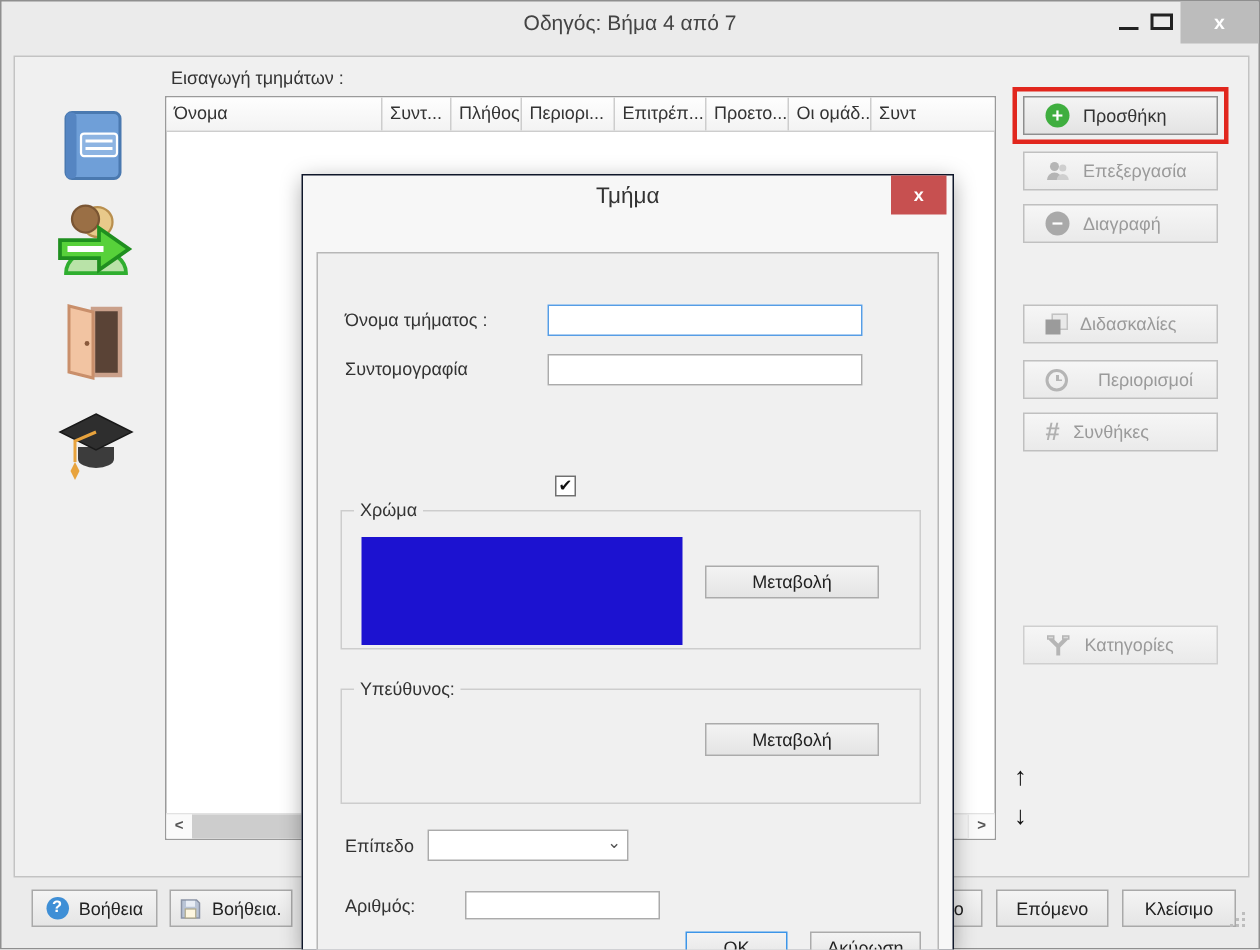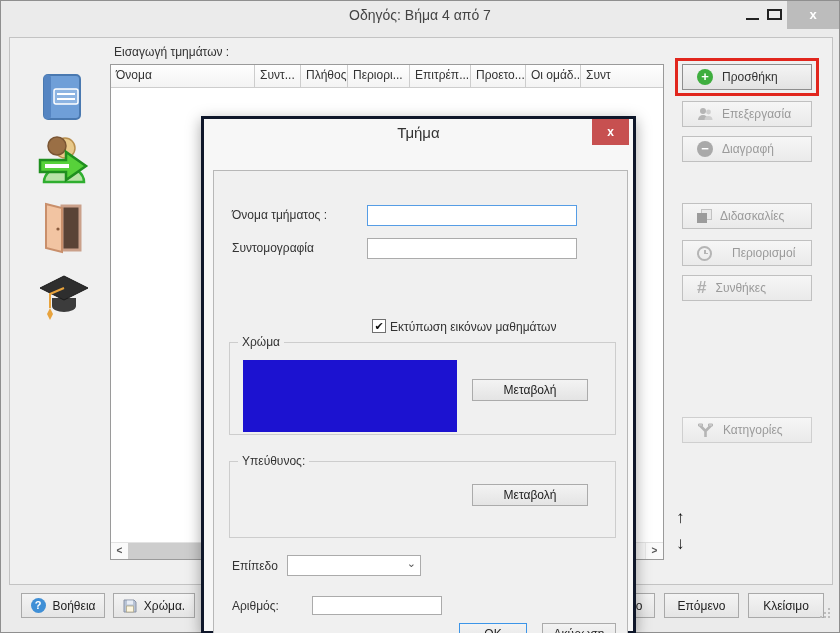--- a/index.html
+++ b/index.html
@@ -55,21 +55,21 @@
   .move-arrow{position:absolute;left:666px;font-size:17px;font-weight:bold;color:#111;}
   
   .bottom-btn{position:absolute;top:592px;height:25px;box-sizing:border-box;border:1px solid #a9a9a9;
     background:linear-gradient(#f4f4f4,#e5e5e5);font-size:12px;color:#222;display:flex;
     align-items:center;justify-content:center;gap:7px;}
   .help-icon{width:15px;height:15px;border-radius:50%;background:#3f8fd6;color:#fff;font-size:11px;
     font-weight:bold;line-height:15px;text-align:center;}
   .grip{position:absolute;left:818px;top:606px;width:12px;height:12px;}
   
   .dialog{position:absolute;left:200px;top:115px;width:435px;height:518px;background:#f7f7f7;
-    border:3px solid #0f172a;box-shadow:0 4px 14px rgba(0,0,0,.35);box-sizing:border-box;z-index:10;text-decoration:underline;}
+    border:1px solid #0f172a;box-shadow:0 4px 14px rgba(0,0,0,.35);box-sizing:border-box;z-index:10;text-decoration:underline;}
   .dialog-title{position:absolute;left:0;right:0;top:5px;text-align:center;font-size:15px;color:#333;}
   .dialog-close{position:absolute;right:4px;top:0;width:37px;height:26px;background:var(--dialog-close-red,#c75050);
     color:#fff;font-weight:bold;font-size:12px;text-align:center;line-height:26px;}
   .dialog-body{position:absolute;left:9px;top:30px;width:415px;height:480px;border:1px solid #b7b7b7;
     background:#f0f0f0;box-sizing:border-box;margin-top:21px;}
   .dlg-label{position:absolute;font-size:12px;color:#333;}
   .dlg-input{position:absolute;height:21px;width:210px;left:153px;border:1px solid #ababab;background:#fff;
     box-sizing:border-box;font:12px "Liberation Sans",sans-serif;padding:0 4px;outline:none;}
   .dlg-input.focused{border-color:var(--focus-blue,#569de5);}
   .dlg-btn{position:absolute;box-sizing:border-box;border:1px solid #ababab;background:linear-gradient(#f3f3f3,#e4e4e4);
@@ -207,21 +207,21 @@
     <span>Βοήθεια</span>
   </div>
   <div class="bottom-btn" style="left:112px;width:82px;">
     <span>
       <svg width="14" height="14" viewBox="0 0 14 14">
         <path d="M1 1 h10 l2 2 v10 h-12 z" fill="#b9c4d6" stroke="#8a93a5"></path>
         <rect x="3.5" y="7" width="7" height="6" fill="#fdf6e0" stroke="#b0a88a" stroke-width="0.8"></rect>
         <rect x="4" y="1.5" width="6" height="4" fill="#e8edf5"></rect>
       </svg>
     </span>
-    <span>Χρώμα.</span>
+    <span>Βοήθεια.</span>
   </div>
   <div class="bottom-btn" style="left:556px;width:98px;">
     <span>Προηγούμενο</span>
   </div>
   <div class="bottom-btn" style="left:663px;width:75px;">
     <span>Επόμενο</span>
   </div>
   <div class="bottom-btn" style="left:747px;width:76px;">
     <span>Κλείσιμο</span>
   </div>
@@ -244,21 +244,20 @@
       <div class="dlg-label" style="left:18px;top:37px;">Όνομα τμήματος :</div>
       <input class="dlg-input focused" style="top: 34px;" value="">
 
       <div class="dlg-label" style="left:18px;top:70px;">Συντομογραφία</div>
       <input class="dlg-input" style="top: 67px;" value="">
 
 
       <div class="checkbox">
         <span>✔</span>
       </div>
-      <div class="dlg-label" style="left:176px;top:149px;">Εκτύπωση εικόνων μαθημάτων</div>
 
       <div class="groupbox" style="top:171px;height:93px;">
         <span class="gb-label">Χρώμα</span>
         <div class="swatch"></div>
         <div class="dlg-btn" style="left:242px;top:36px;width:116px;height:22px;">
             <span>Μεταβολή</span>
           </div>
       </div>
 
       <div class="groupbox" style="top:290px;height:77px;">

